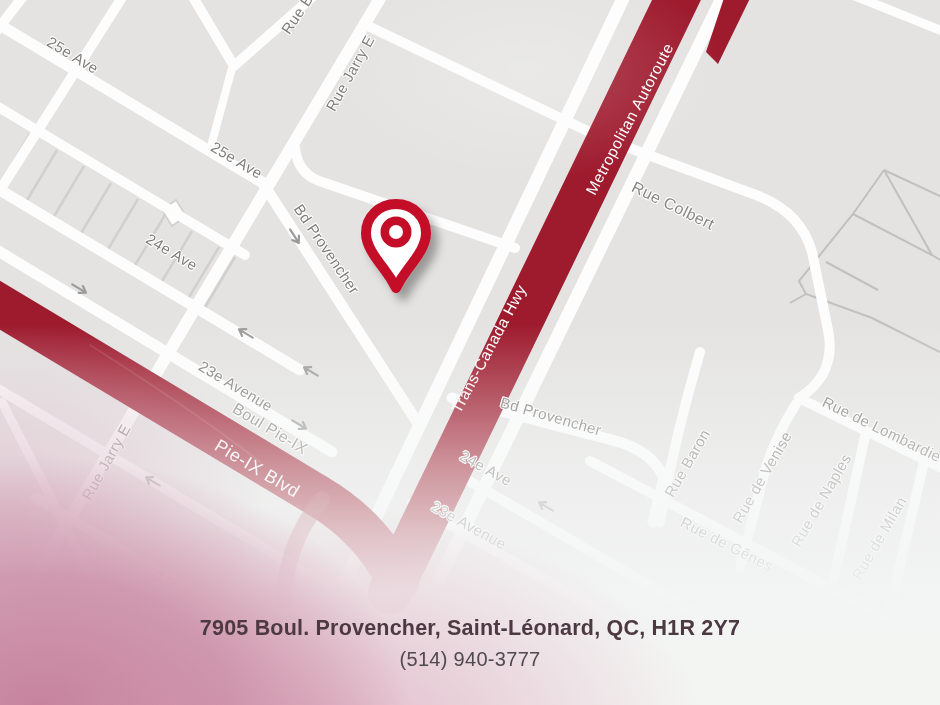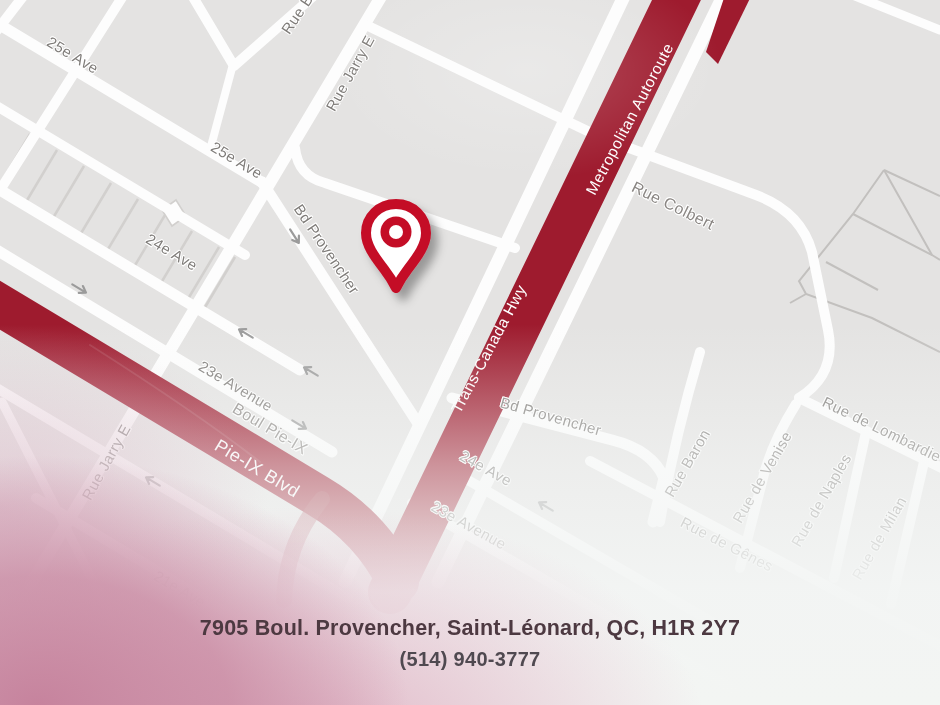--- a/index.html
+++ b/index.html
@@ -16,21 +16,21 @@
   #pin-svg{position:absolute;left:0;top:0;pointer-events:none;}
   #fade-overlay{position:absolute;left:0;top:0;width:940px;height:705px;pointer-events:none;
     background:
       radial-gradient(58% 52% at 4% 100%, rgba(197,128,155,0.97) 0%, rgba(197,128,155,0.72) 35%, rgba(197,128,155,0) 68%),
       radial-gradient(60% 46% at 33% 104%, rgba(224,180,197,0.95) 0%, rgba(224,180,197,0) 70%),
       radial-gradient(42% 38% at 0% 72%, rgba(213,166,186,0.5) 0%, rgba(213,166,186,0) 68%),
       radial-gradient(30% 22% at 56% 10%, rgba(255,255,255,0.22), rgba(255,255,255,0) 70%),
       linear-gradient(180deg, rgba(244,246,245,0) 46%, rgba(244,246,245,0.55) 66%, rgba(243,245,244,0.96) 84%, #f3f5f3 100%);}
   #footer{position:absolute;left:0;right:0;top:616px;text-align:center;}
   #footer .address{font-size:21.5px;font-weight:bold;color:#4d3941;letter-spacing:.2px;}
-  #footer .phone{margin-top:7px;font-size:20px;font-weight:700;color:#4f4950;letter-spacing:.3px;}
+  #footer .phone{margin-top:7px;font-size:20px;font-weight:400;color:#4f4950;letter-spacing:.3px;}
 </style>
 </head>
 <body>
 
 <div id="stage">
 
   <svg id="map-svg" width="940" height="705" viewBox="0 0 940 705">
     <rect x="0" y="0" width="940" height="705" fill="#e4e3e2"></rect>
 
     <g stroke="#d2d0ce" stroke-width="2.5">

